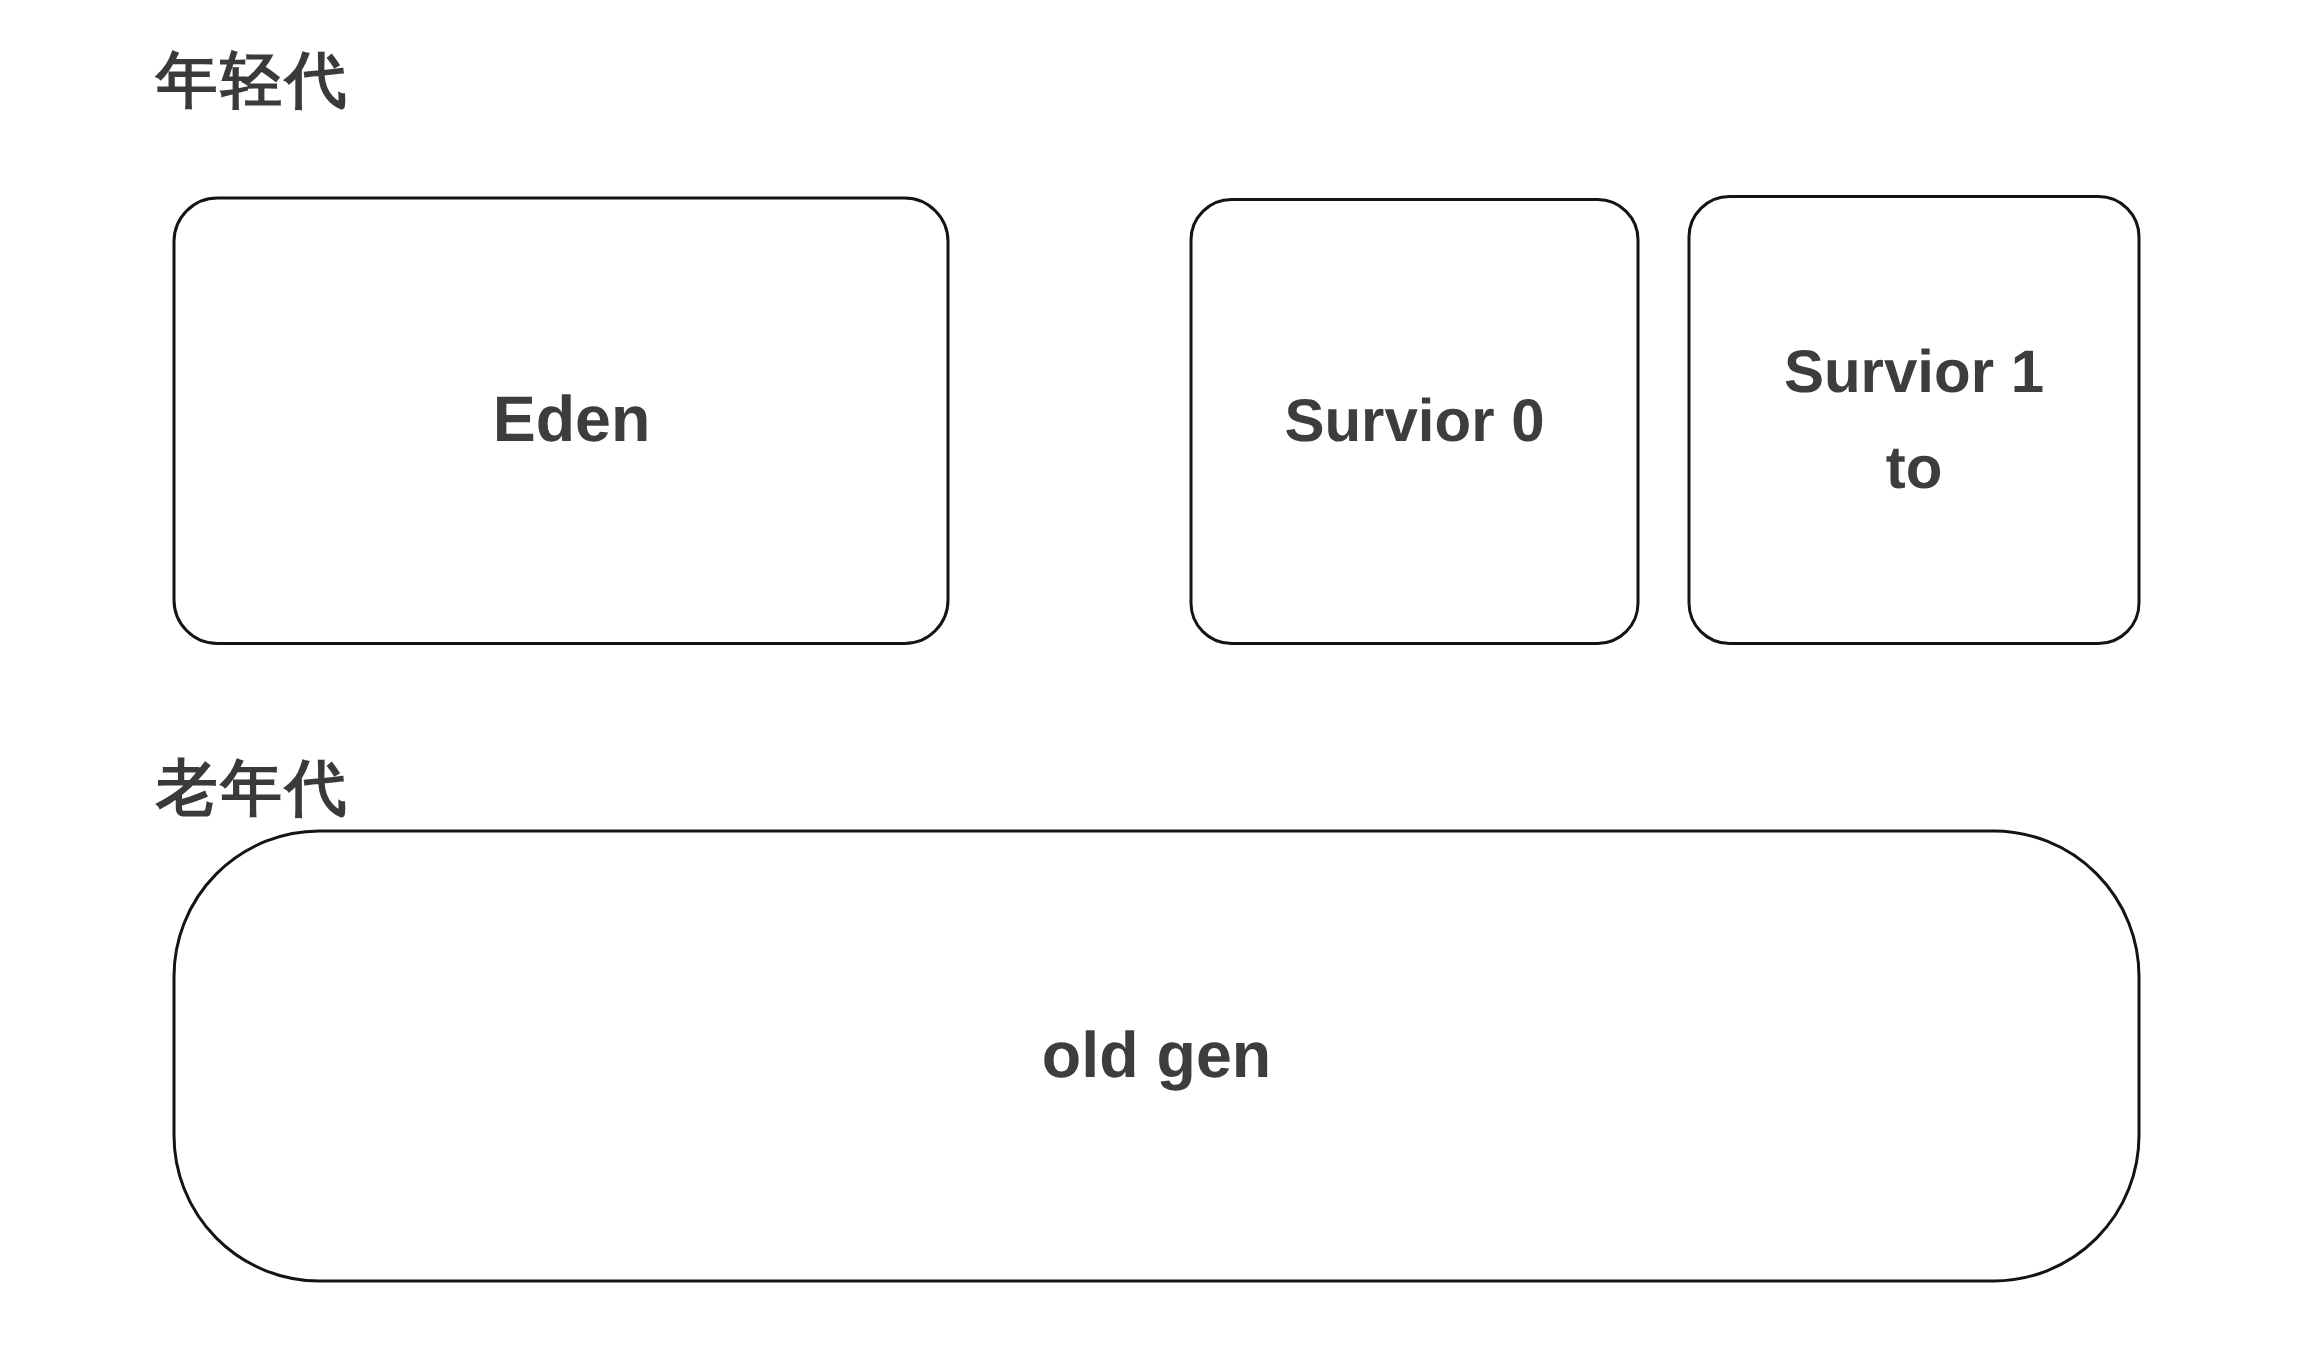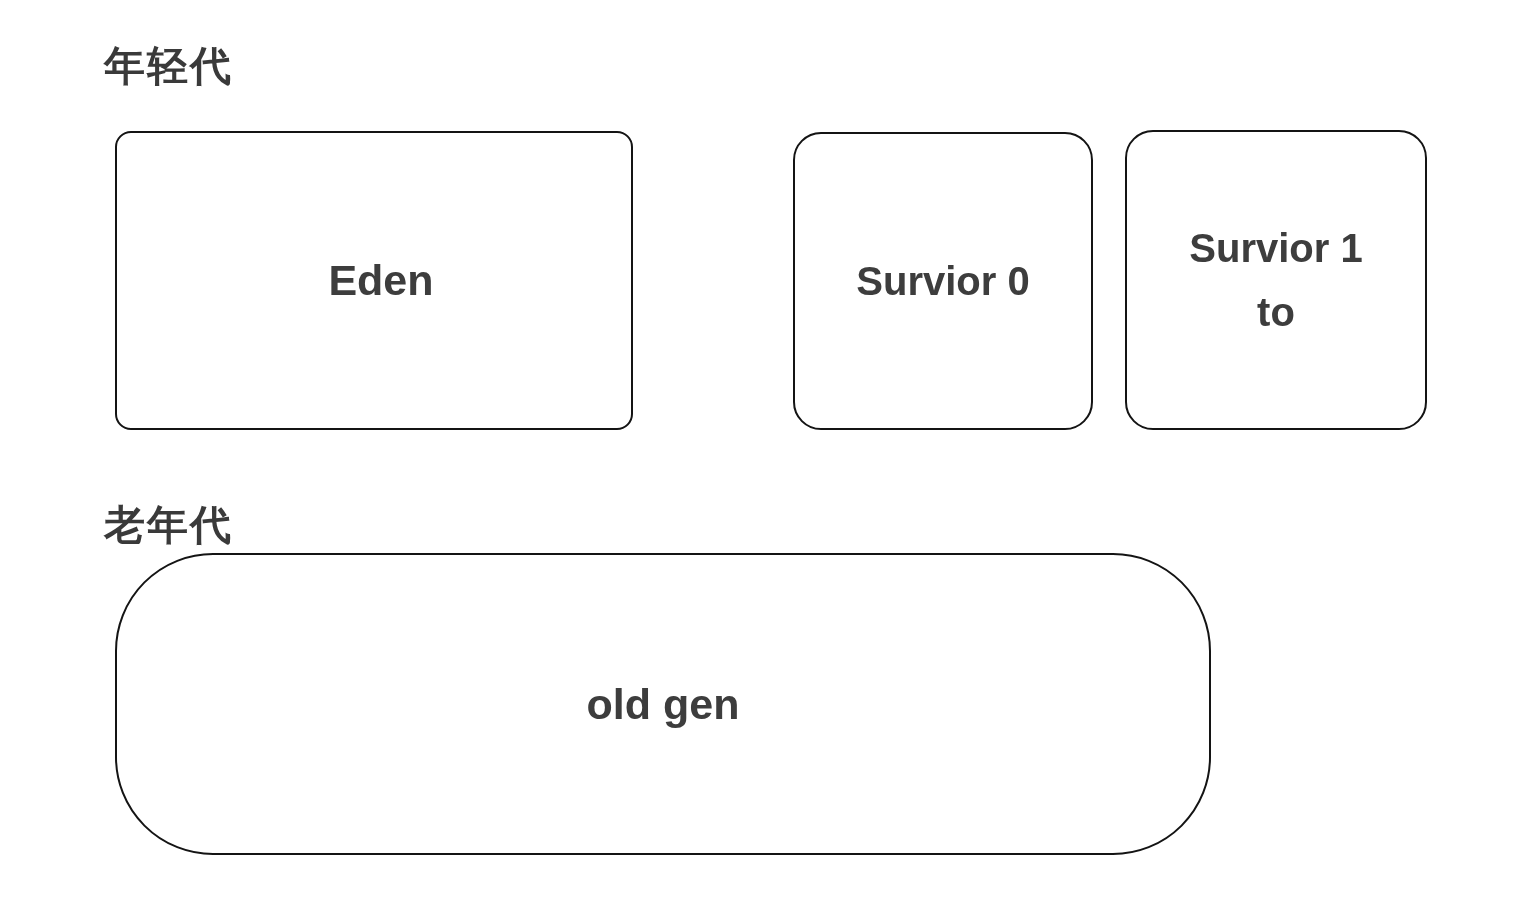--- a/index.html
+++ b/index.html
@@ -18,21 +18,20 @@
       position: absolute;
       font-size: 41px;
       font-weight: 700;
       color: #3a3a3a;
       letter-spacing: 2px;
       white-space: nowrap;
     }
     .section-title.young {
       left: 104px;
       top: 26px;
-      margin-top: 13px;
     }
     .section-title.old {
       left: 104px;
       top: 498px;
     }
     .mem-box {
       position: absolute;
       border: 2px solid #141414;
       background: #ffffff;
       box-sizing: border-box;
@@ -46,21 +45,21 @@
     }
     .mem-box .label {
       font-size: 43px;
       line-height: 1.5;
     }
     .box-eden {
       left: 115px;
       top: 131px;
       width: 518px;
       height: 299px;
-      border-radius: 16px;
+      border-radius: 30px;
       padding-left: 14px;
     }
     .box-survivor0 {
       left: 793px;
       top: 132px;
       width: 300px;
       height: 298px;
       border-radius: 28px;
     }
     .box-survivor1 {
@@ -71,21 +70,21 @@
       border-radius: 28px;
     }
     .box-survivor0 .label,
     .box-survivor1 .label {
       font-size: 40px;
       line-height: 1.6;
     }
     .box-oldgen {
       left: 115px;
       top: 553px;
-      width: 1096px;
+      width: 1312px;
       height: 302px;
       border-radius: 98px;
     }
   </style>
 </head>
 <body>
 
 <div>
 
   <div class="section-title young">年轻代</div>

